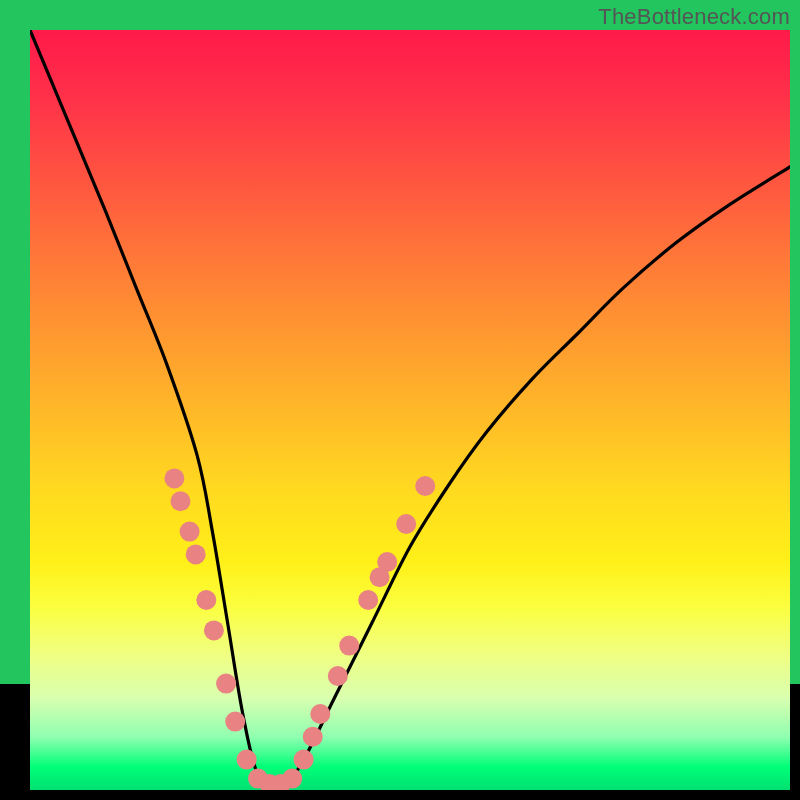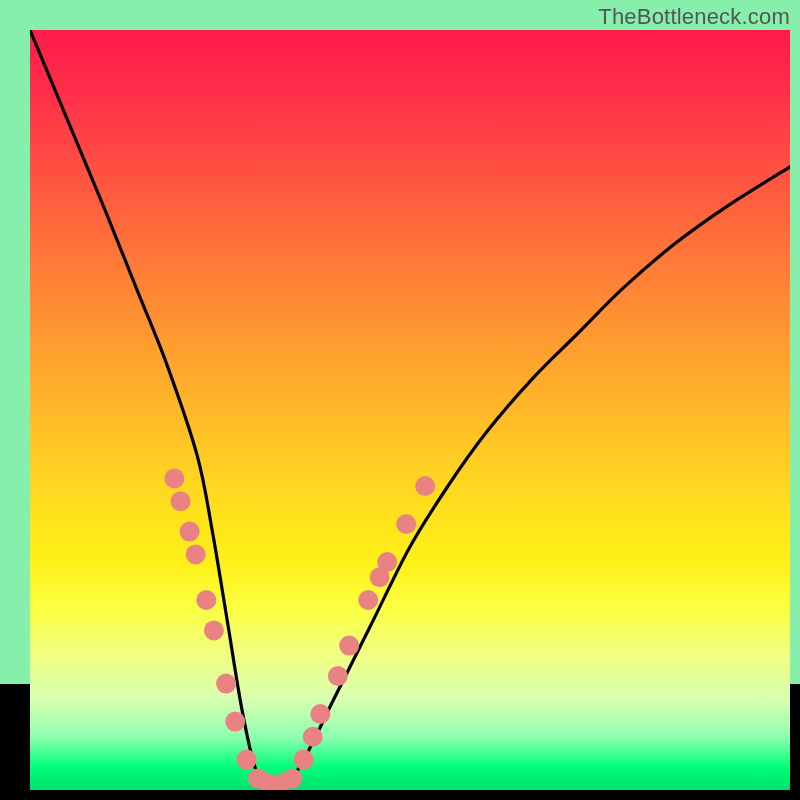--- a/index.html
+++ b/index.html
@@ -8,21 +8,21 @@
     width: 800px;
     height: 800px;
     overflow: hidden;
     font-family: Arial, sans-serif;
     background: #000;
   }
   .chart-container {
     position: relative;
     width: 800px;
     height: 684px;
-    background: #86efac;
+    background: #22c55e;
   }
   .watermark {
     position: absolute;
     top: 4px;
     right: 10px;
     font-size: 22px;
     font-weight: 500;
     color: #555;
     letter-spacing: 0.2px;
     z-index: 5;

